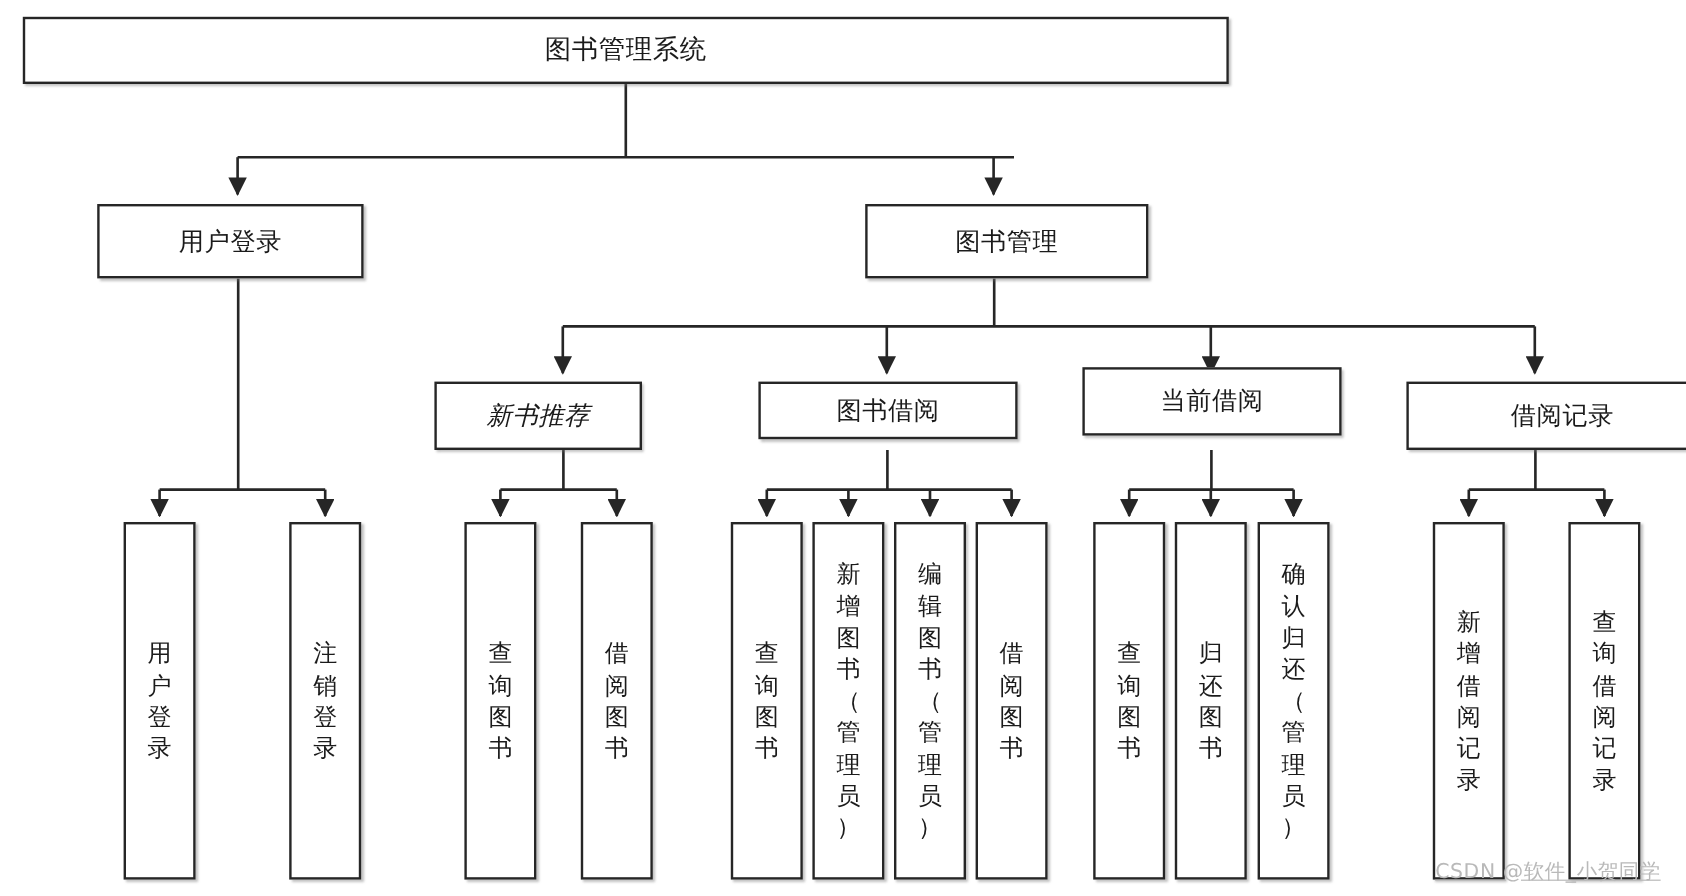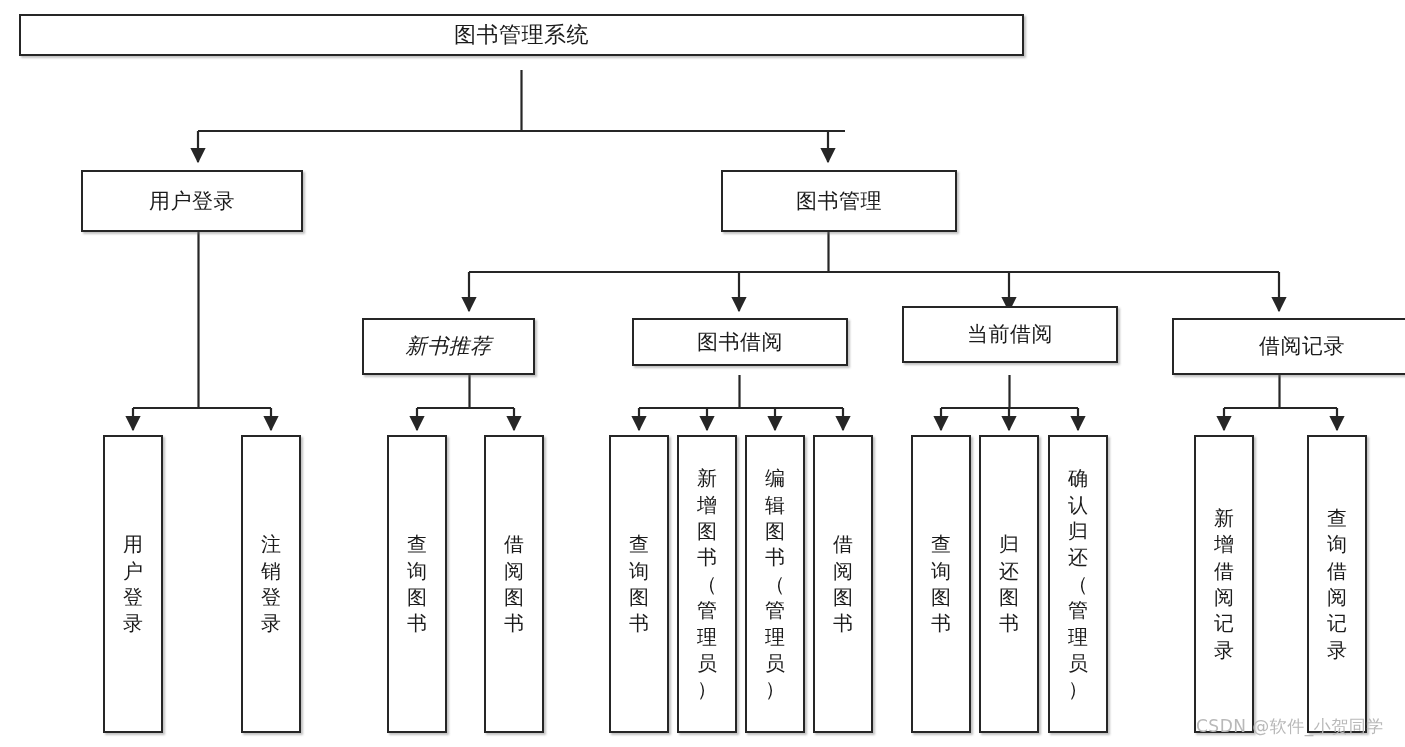--- a/index.html
+++ b/index.html
@@ -60,20 +60,21 @@
     writing-mode: horizontal-tb;
   }
   .watermark {
     position: absolute;
     font-size: 17px;
     color: #b9b9b9;
     letter-spacing: 0.5px;
     white-space: nowrap;
     z-index: 5;
     font-family: "DejaVu Sans", "Liberation Sans", sans-serif;
+    text-decoration: underline;
   }
 </style>
 </head>
 <body>
 
 <div id="canvas">
 
   <svg id="edges" viewBox="0 0 1405 747">
     <defs>
       <marker id="arrow" viewBox="0 0 10 10" refX="9.2" refY="5" markerWidth="7" markerHeight="7" orient="auto-start-reverse">
@@ -117,21 +118,21 @@
       <path d="M 1009 408 L 1009 430" marker-end="url(#arrow)"></path>
       <path d="M 1078 408 L 1078 430" marker-end="url(#arrow)"></path>
 
       <path d="M 1279.5 375 L 1279.5 408"></path>
       <path d="M 1224 408 L 1337 408"></path>
       <path d="M 1224 408 L 1224 430" marker-end="url(#arrow)"></path>
       <path d="M 1337 408 L 1337 430" marker-end="url(#arrow)"></path>
     </g>
   </svg>
 
-  <div class="node root horiz" style="left:19px; top:14px; width:1005px; height:42px;">
+  <div class="node root horiz" style="left:19px; top:14px; width:1005px; height:56px;">
     <span class="label">图书管理系统</span>
   </div>
 
   <div class="node horiz" style="left:81px; top:170px; width:222px; height:62px;">
     <span class="label">用户登录</span>
   </div>
   <div class="node horiz" style="left:711px; top:170px; width:236px; height:62px;margin-left:10px;">
     <span class="label">图书管理</span>
   </div>
 

